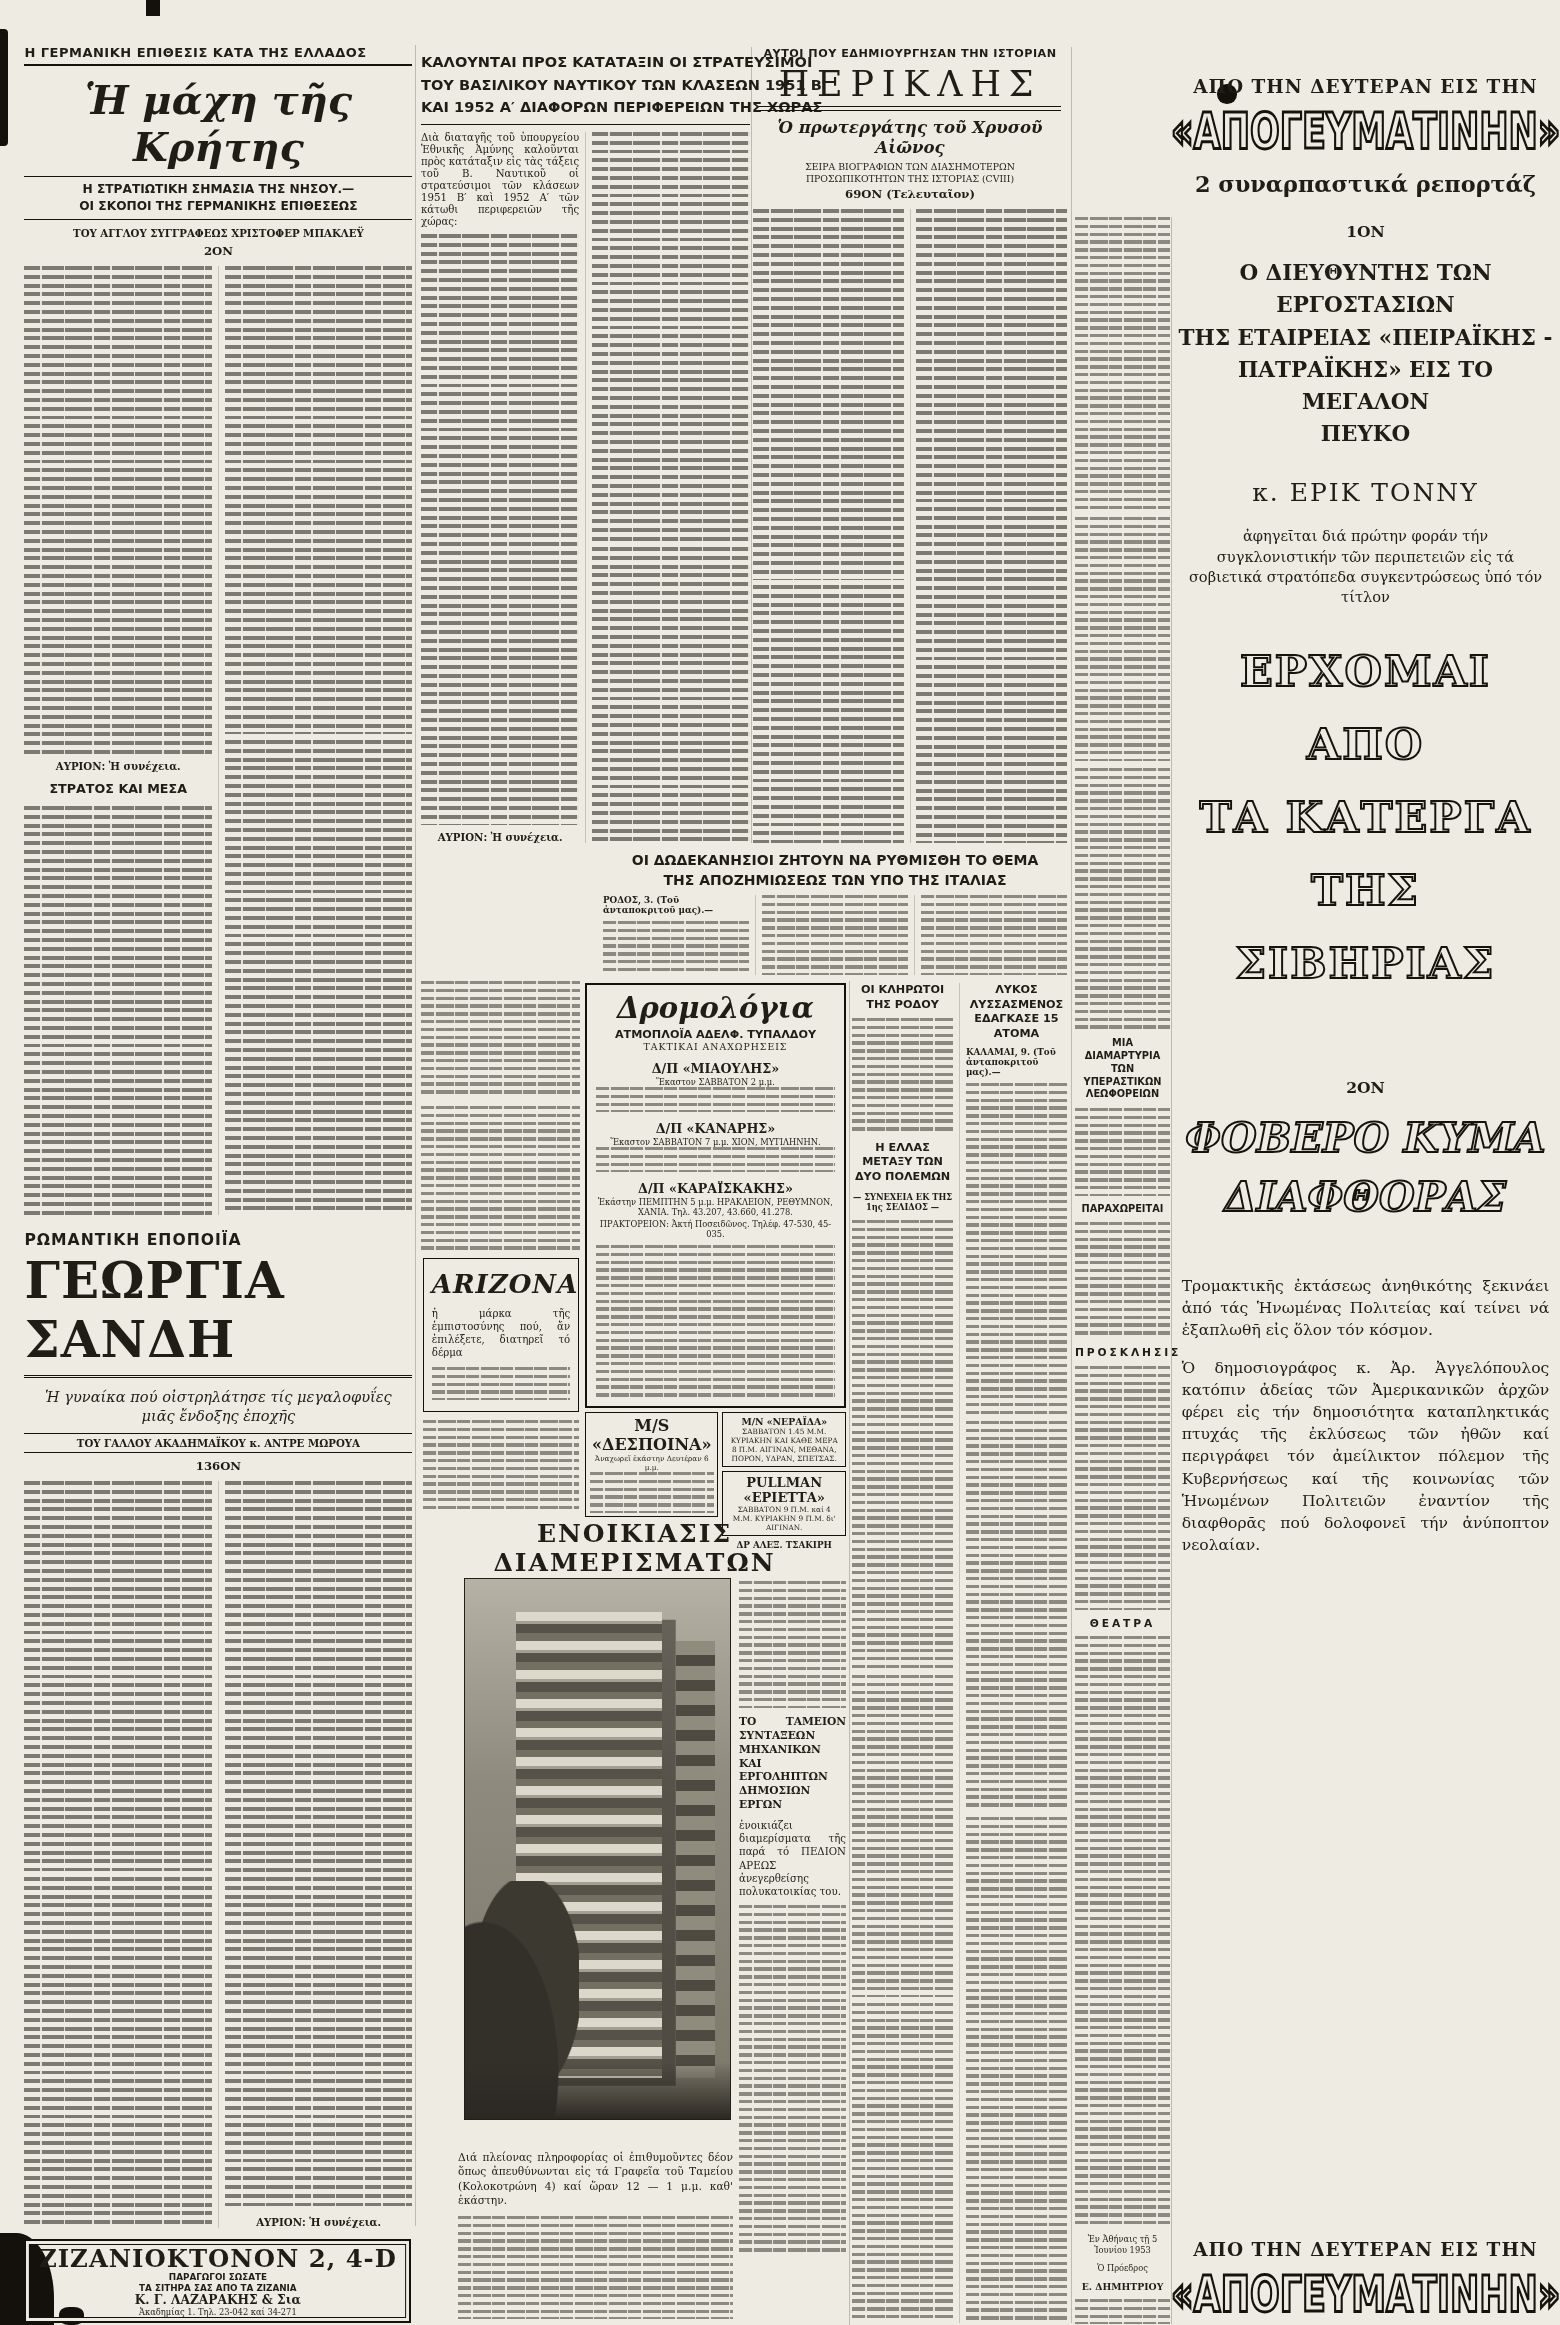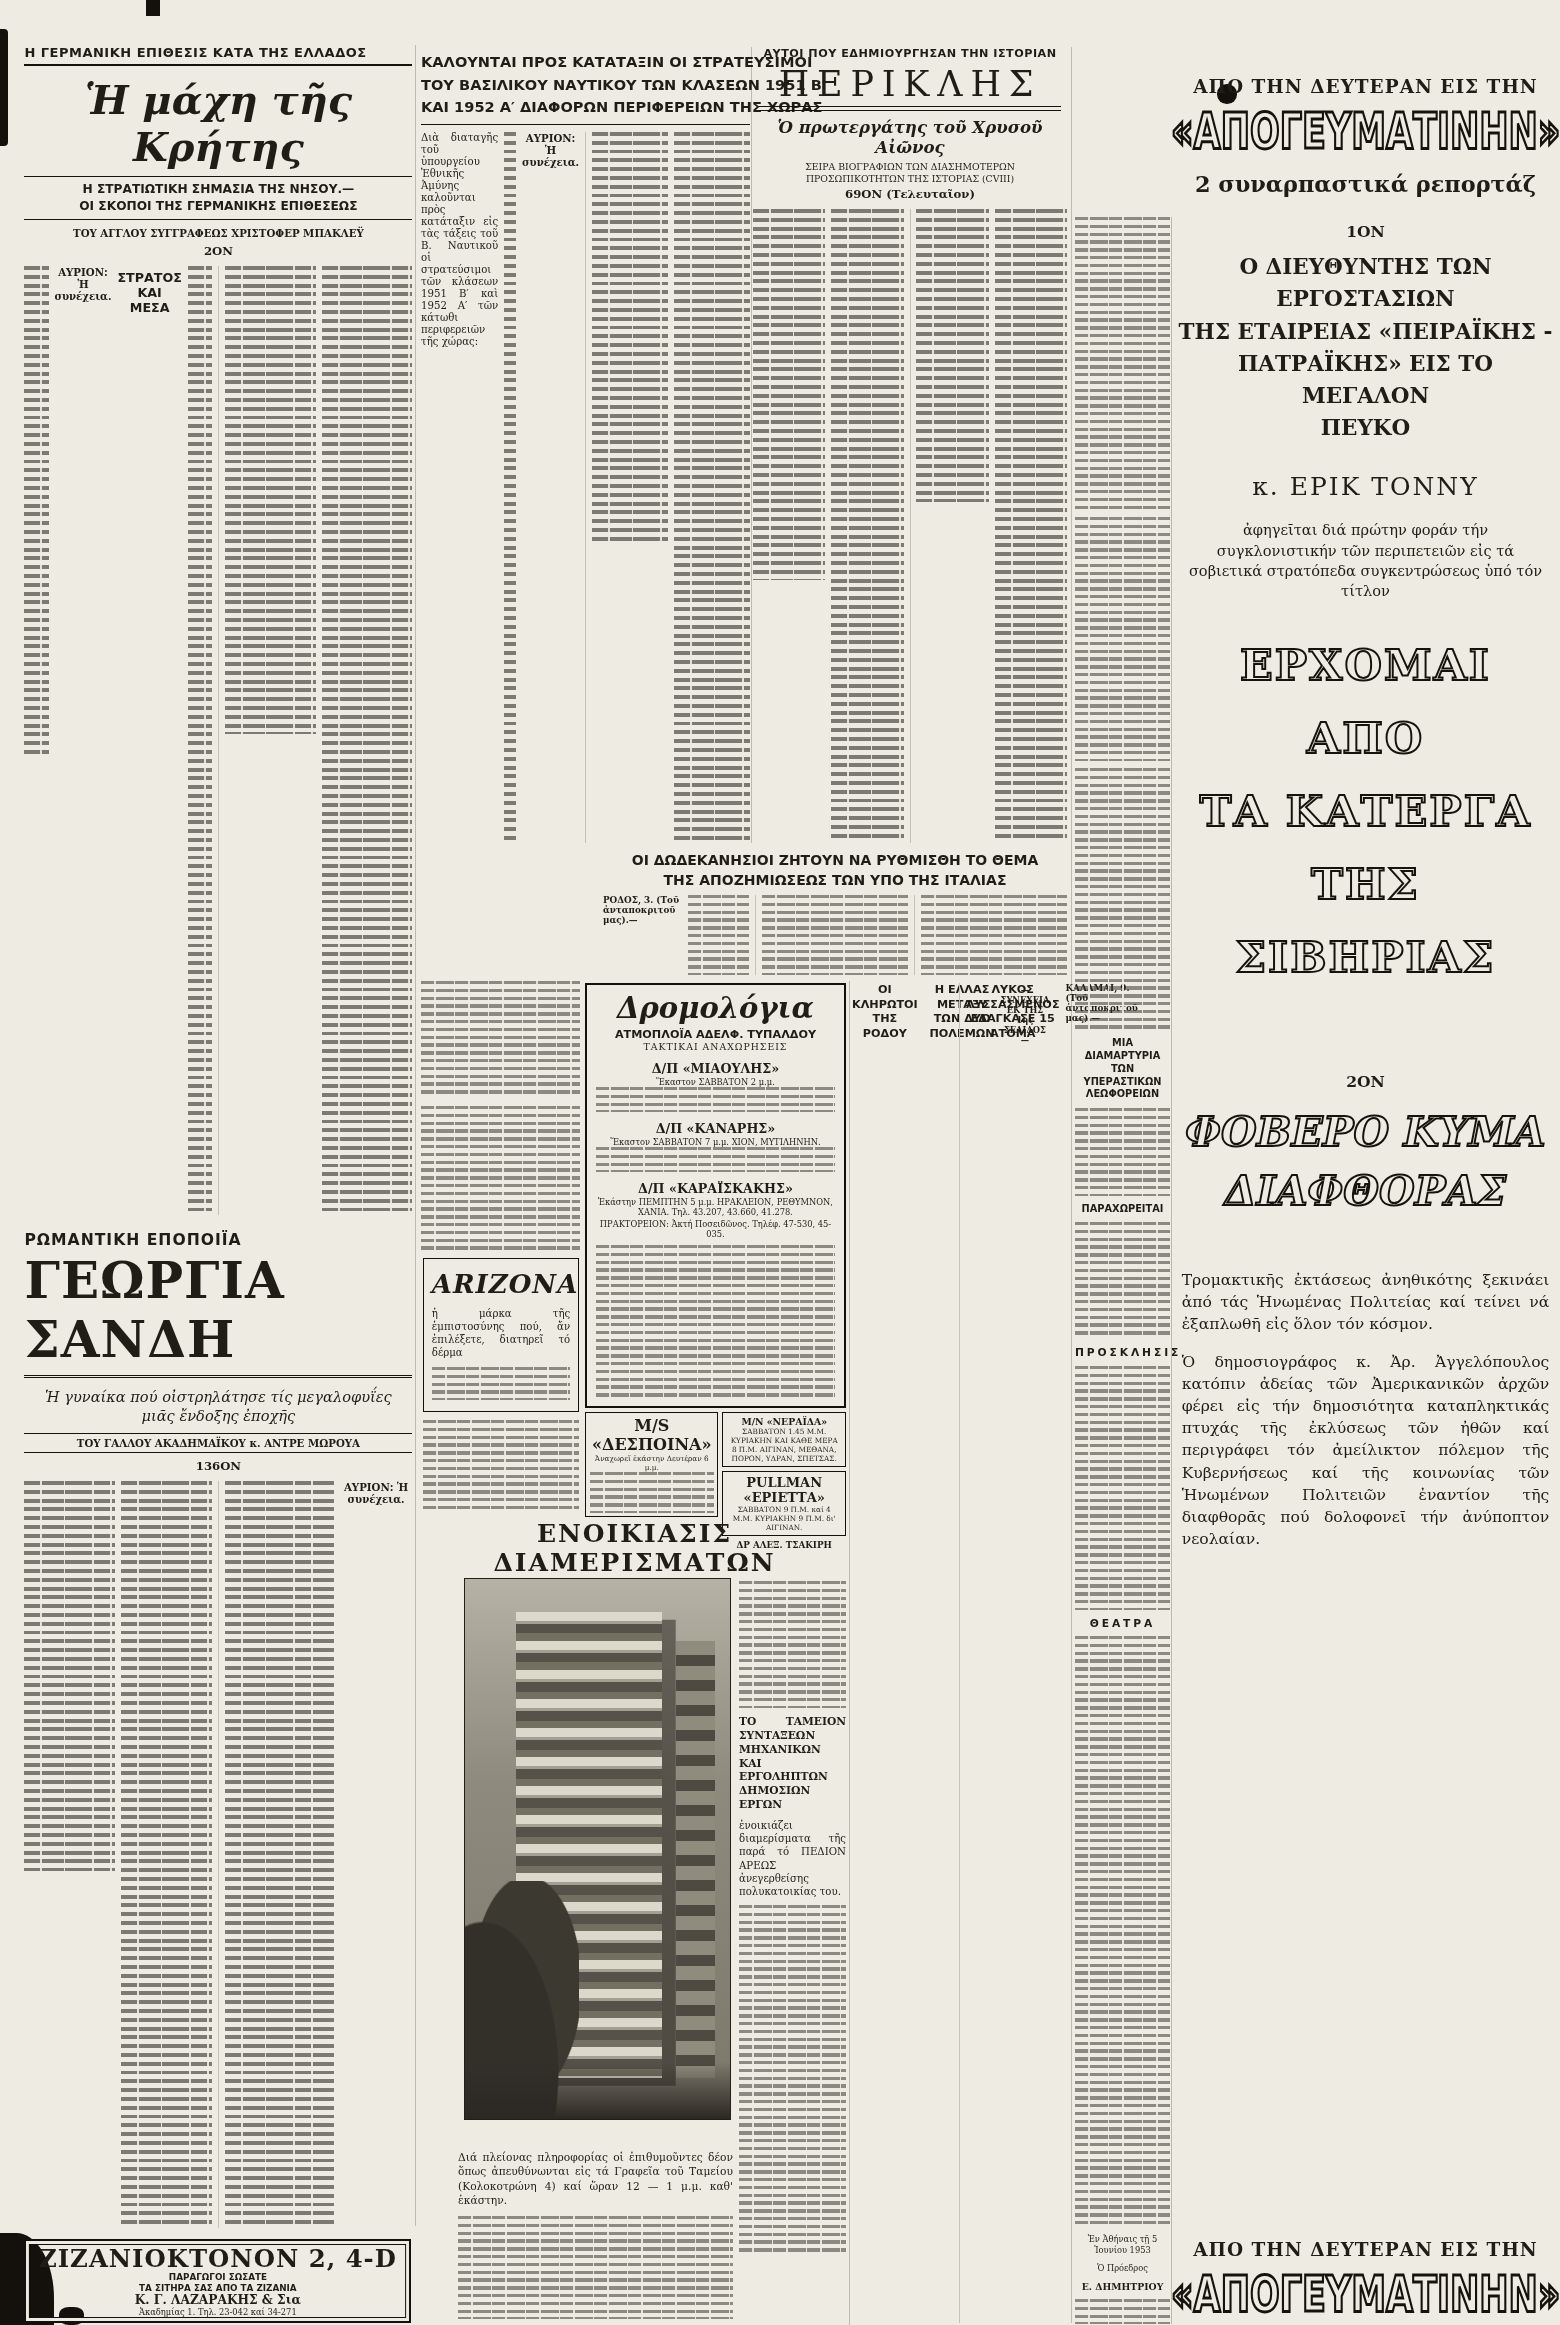--- a/index.html
+++ b/index.html
@@ -9,21 +9,21 @@
 .sans{font-family:"DejaVu Sans","Liberation Sans",sans-serif}
 .nw{white-space:nowrap}
 
 .tex{width:100%;background-image:
  repeating-linear-gradient(90deg, rgba(237,235,226,0) 0 15.6px, rgba(237,235,226,.9) 15.6px 17.6px, rgba(237,235,226,0) 17.6px 40px, rgba(237,235,226,.9) 40px 41px, rgba(237,235,226,0) 41px 68px, rgba(237,235,226,.9) 68px 70px),
  repeating-linear-gradient(180deg, rgba(44,40,34,.58) 0 3.9px, rgba(237,235,226,0) 3.9px 8.8px)}
 .tex-s{width:100%;background-image:
  repeating-linear-gradient(90deg, rgba(237,235,226,0) 0 12.7px, rgba(237,235,226,.9) 12.7px 14.6px, rgba(237,235,226,0) 14.6px 33px, rgba(237,235,226,.9) 33px 34px),
  repeating-linear-gradient(180deg, rgba(44,40,34,.5) 0 3.4px, rgba(237,235,226,0) 3.4px 7.8px)}
 .cols{display:flex;align-items:stretch;width:100%}
-.c{flex:1 1 0;display:flex;gap:5.9px;padding:0 5.9px;min-width:0}
+.c{flex:1 1 0;display:flex;flex-direction:column;gap:5.9px;padding:0 5.9px;min-width:0}
 .c:first-child{padding-left:0}.c:last-child{padding-right:0}
 .c+.c{border-left:1px solid #c6c3b6}
 .fill{flex:1 1 auto}
 .lead{font-size:10.2px;line-height:1.18;text-align:justify}
 .dateline{font-size:8.8px;font-weight:bold}
 .avrion{font-size:10.2px;font-weight:bold;text-align:center}
 .rule-v{position:absolute;width:1px;background:#bfbcaf}
 .out{color:#edebe2;-webkit-text-stroke:2px #16130d}
 .smudge{position:absolute;background:#14110c}
 
@@ -100,21 +100,21 @@
 .cls-head{font-size:9.8px;font-weight:bold;text-align:center;line-height:1.3}
 .cls-head-sp{font-size:10.7px;font-weight:bold;text-align:center;letter-spacing:2.9px}
 .cls-foot{font-size:8.3px;text-align:center;line-height:1.35}
 .cls-name{font-size:9.3px;font-weight:bold;text-align:center}
 
 .promo{left:1176px;top:76px;width:379px;height:2243px;display:flex;flex-direction:column;align-items:center;text-align:center}
 .pr-kicker{font-size:18.5px;font-weight:bold;letter-spacing:1px}
 .pr-masthead{font-size:33px;font-weight:bold;letter-spacing:0;transform:scale(1.06,1.5);transform-origin:center;margin:13.7px 0 5.9px;display:inline-block}
 .pr-sub{font-size:22.4px;font-weight:bold;margin-top:15.6px}
 .pr-num{font-size:15.6px;font-weight:bold;margin-top:25px}
-.pr-h1{margin-top:10px;font-size:21.5px;font-weight:bold;line-height:1.5}
+.pr-h1{margin-top:16px;font-size:21.5px;font-weight:bold;line-height:1.5}
 .pr-author{font-size:25px;letter-spacing:2px;margin-top:27px}
 .pr-intro{font-size:14.6px;line-height:1.4;margin-top:19.5px;width:96%}
 .pr-t1{margin-top:27px;font-size:43px;font-weight:bold;letter-spacing:2px;line-height:1.7}
 .pr-t2{font-size:41px;font-weight:bold;font-style:italic;line-height:1.45}
 .pr-t3{font-size:41px;font-weight:bold;font-style:italic;line-height:1.3}
 .pr-p{font-size:15.6px;text-align:justify;line-height:1.42;width:97%}
 </style>
 </head>
 <body>
 

